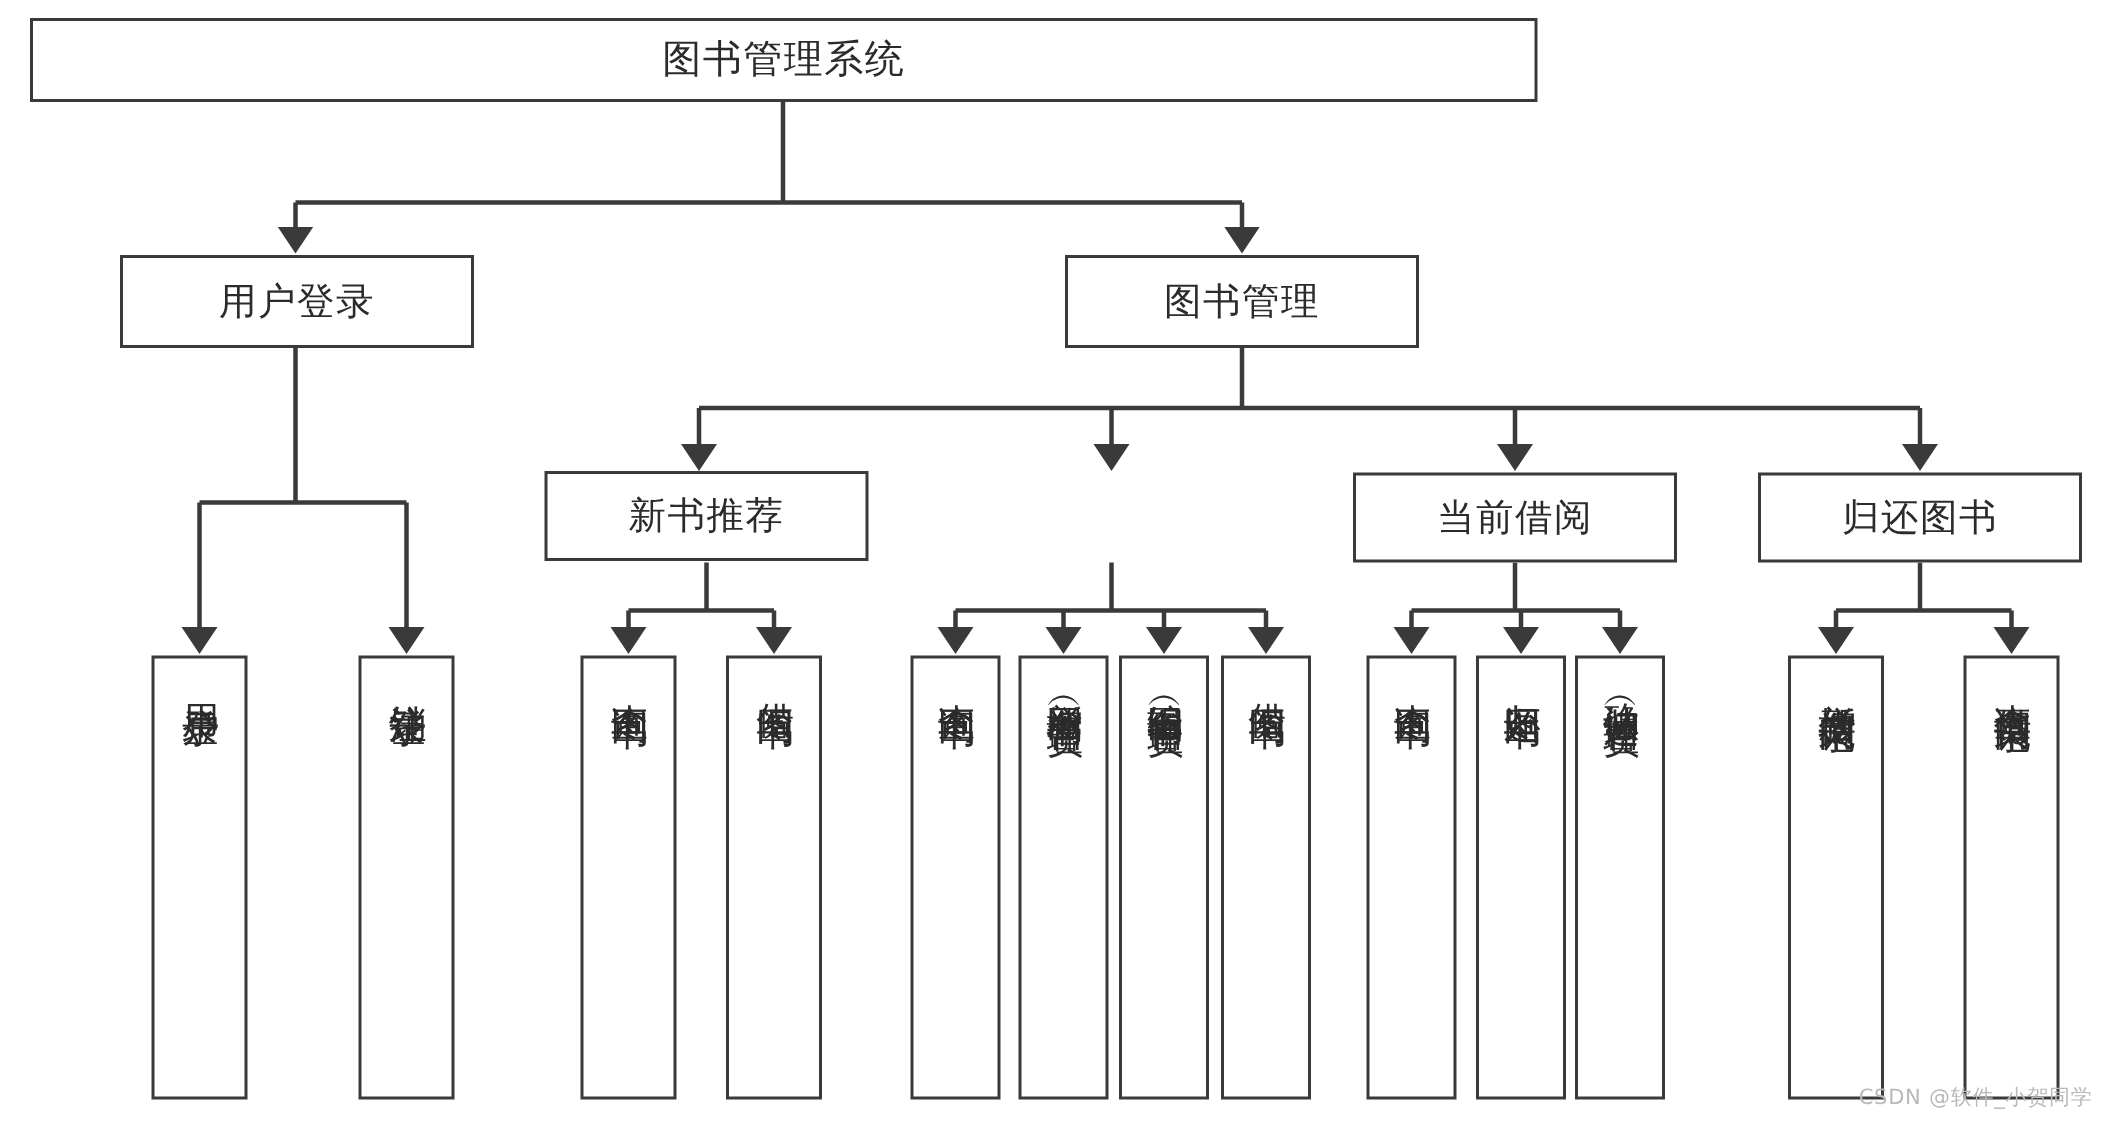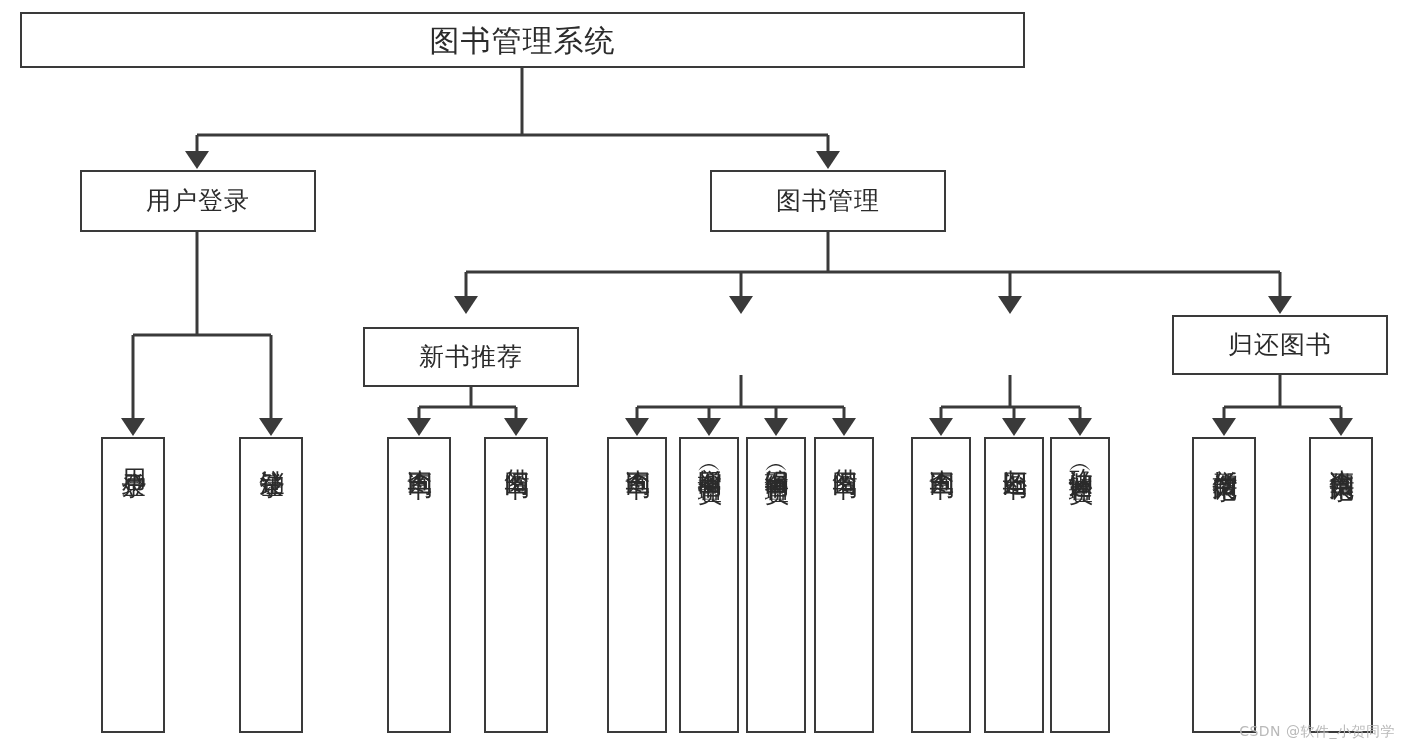--- a/index.html
+++ b/index.html
@@ -35,21 +35,21 @@
     align-items: center;
     justify-content: center;
     color: #2b2b2b;
   }
   .node-h {
     font-size: 25px;
     letter-spacing: 1px;
     line-height: 1.1;
   }
   .node-root {
-    font-size: 30px;
+    font-size: 26px;
   }
   .node-leaf {
     align-items: flex-start;
     justify-content: center;
     padding-top: 10px;
   }
   .vtext {
     writing-mode: vertical-rl;
     text-orientation: upright;
     -webkit-writing-mode: vertical-rl;
@@ -132,22 +132,25 @@
     <span>图书管理系统</span>
   </div>
 
   <div class="node node-h" style="left:80px; top:170px; width:236px; height:62px;">
     <span>用户登录</span>
   </div>
   <div class="node node-h" style="left:710px; top:170px; width:236px; height:62px;justify-content:center;">
     <span>图书管理</span>
   </div>
 
-  <div class="node node-h" style="left:363px; top:327px; width:216px; height:60px;">
+  <div class="node node-h" style="left:363px; top:314px; width:216px; height:60px;">
     <span>新书推荐</span>
+  </div>
+  <div class="node node-h" style="left:902px; top:315px; width:216px; height:60px;">
+    <span>当前借阅</span>
   </div>
   <div class="node node-h" style="left:1172px; top:315px; width:216px; height:60px;">
     <span>归还图书</span>
   </div>
 
   <div class="node node-leaf" style="left:101px; top:437px; width:64px; height:296px;">
     <span class="vtext">用户登录</span>
   </div>
   <div class="node node-leaf" style="left:239px; top:437px; width:64px; height:296px;">
     <span class="vtext">注销登录</span>

